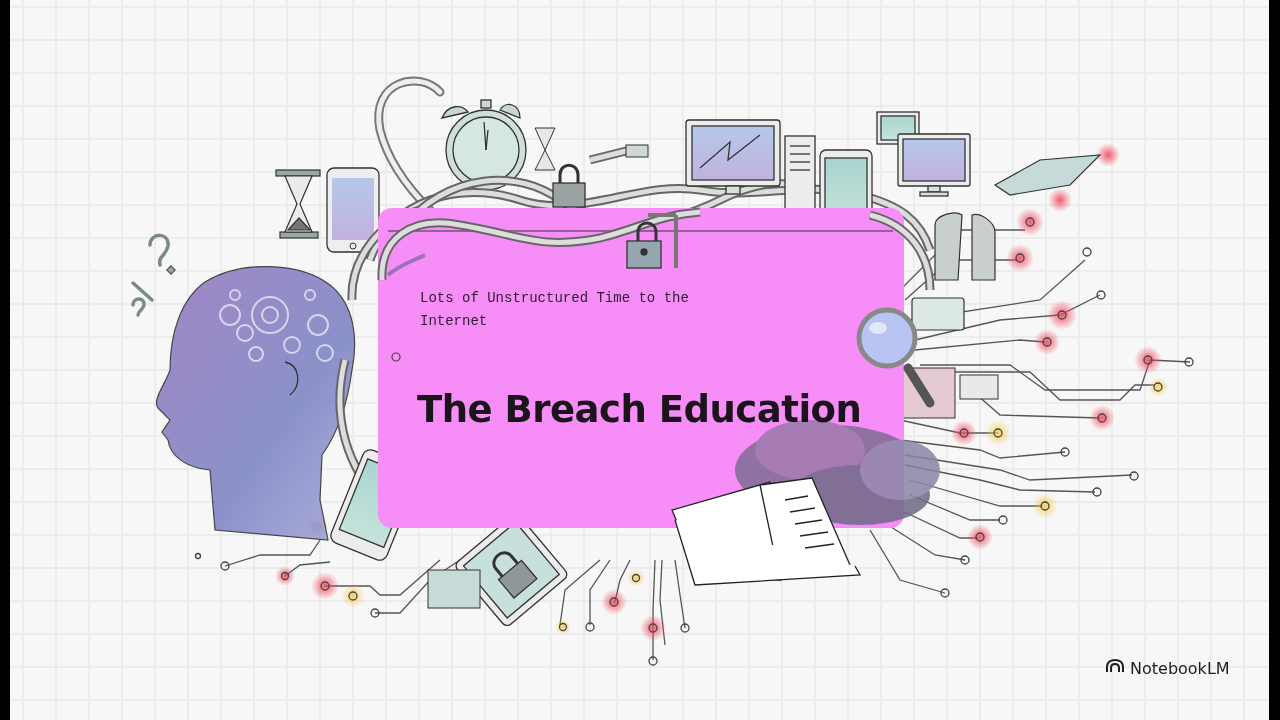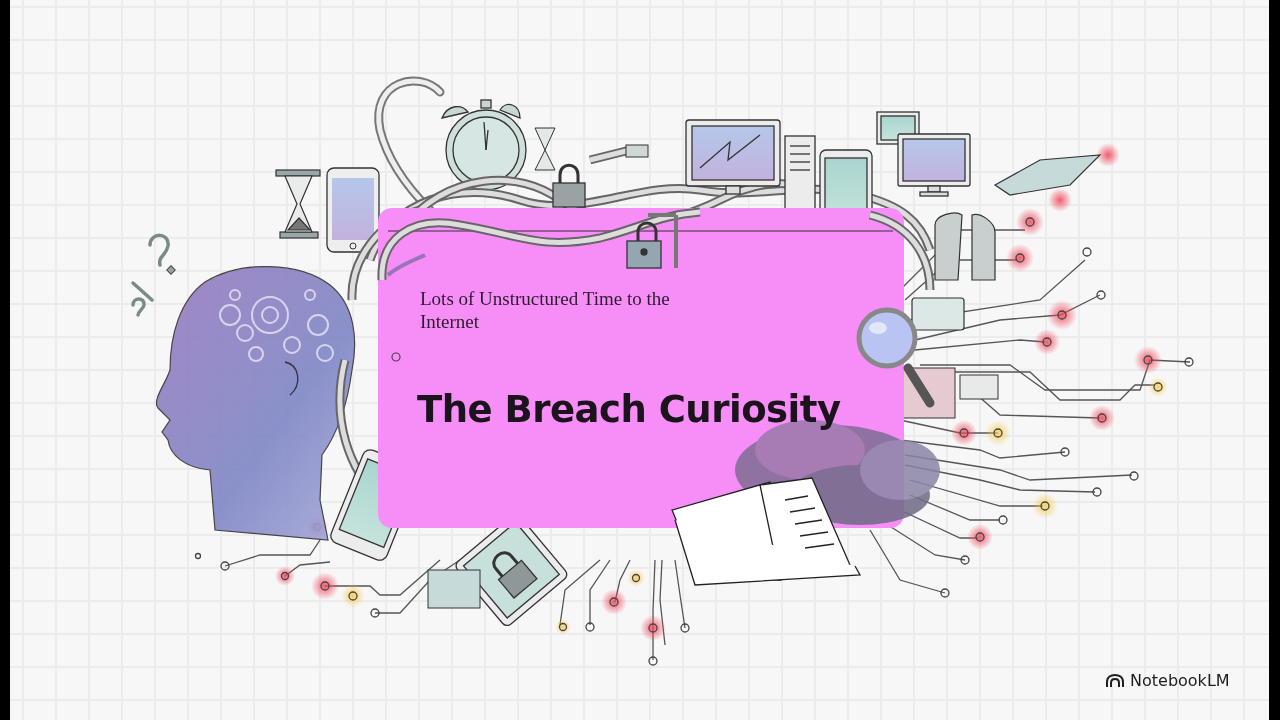--- a/index.html
+++ b/index.html
@@ -15,33 +15,33 @@
     overflow:hidden;
   }
   svg.art { position:absolute; left:0; top:0; }
   .panel {
     position:absolute; left:368px; top:208px; width:526px; height:320px;
     background:#f78ef8; border-radius:14px;
   }
   .overlay { position:absolute; left:0; top:0; width:1259px; height:720px; pointer-events:none; }
   .subtitle-top {
     position:absolute; left:410px; top:287px; width:300px;
-    font-family:Liberation Serif, serif; font-size:19px; line-height:23px; color:#2a1c2c;
+    font-family:Liberation Mono, monospace; font-size:14px; line-height:23px; color:#2a1c2c;
   }
   .title {
     position:absolute; left:407px; top:388px;
     font-family:"DejaVu Sans", sans-serif; font-weight:bold; font-size:37px; letter-spacing:-0.5px; color:#1b141d;
   }
   .desc {
     position:absolute; left:409px; top:445px; width:460px;
     font-family:"DejaVu Sans", sans-serif; font-size:17.5px; line-height:27px; color:#2a1c2c;
   }
   .brand {
-    position:absolute; left:1096px; top:659px; display:flex; align-items:center; gap:6px;
-    font-family:"DejaVu Sans", sans-serif; font-size:16px; color:#1e1e1e;margin-top:12px;
+    position:absolute; left:1096px; top:659px; display:flex; gap:6px;
+    font-family:"DejaVu Sans", sans-serif; font-size:16px; color:#1e1e1e;
   }
   .brand svg { display:block; }
 </style>
 </head>
 <body>
 
 <div class="canvas">
 
   <svg class="art" width="1259" height="720" viewBox="10 0 1259 720">
     <defs>
@@ -338,21 +338,21 @@
       <line x1="908" y1="368" x2="930" y2="403" stroke="#555" stroke-width="9" stroke-linecap="round"></line>
       <circle cx="887" cy="338" r="28" fill="#b9c4f2" stroke="#888" stroke-width="5"></circle>
       <ellipse cx="878" cy="328" rx="9" ry="6" fill="#fff" opacity="0.6"></ellipse>
     </g>
 
     <path d="M388 275 C400 265 410 262 425 255" fill="none" stroke="#9a74b8" stroke-width="4"></path>
     <circle cx="396" cy="357" r="4" fill="none" stroke="#444" stroke-width="1.2"></circle>
   </svg>
 
   <div class="subtitle-top">Lots of Unstructured Time to the Internet</div>
-  <div class="title">The Breach Curiosity</div>
+  <div class="title">The Breach Education</div>
 
   <div class="brand">
     <svg width="18" height="14" viewBox="0 0 18 14">
       <path d="M1 13 L1 8 C1 3 5 1 9 1 C13 1 17 3 17 8 L17 13" fill="none" stroke="#1e1e1e" stroke-width="2"></path>
       <path d="M5 13 L5 9 C5 6 7 5 9 5 C11 5 13 6 13 9 L13 13" fill="none" stroke="#1e1e1e" stroke-width="2"></path>
     </svg>
     <span>NotebookLM</span>
   </div>
 </div>
 

